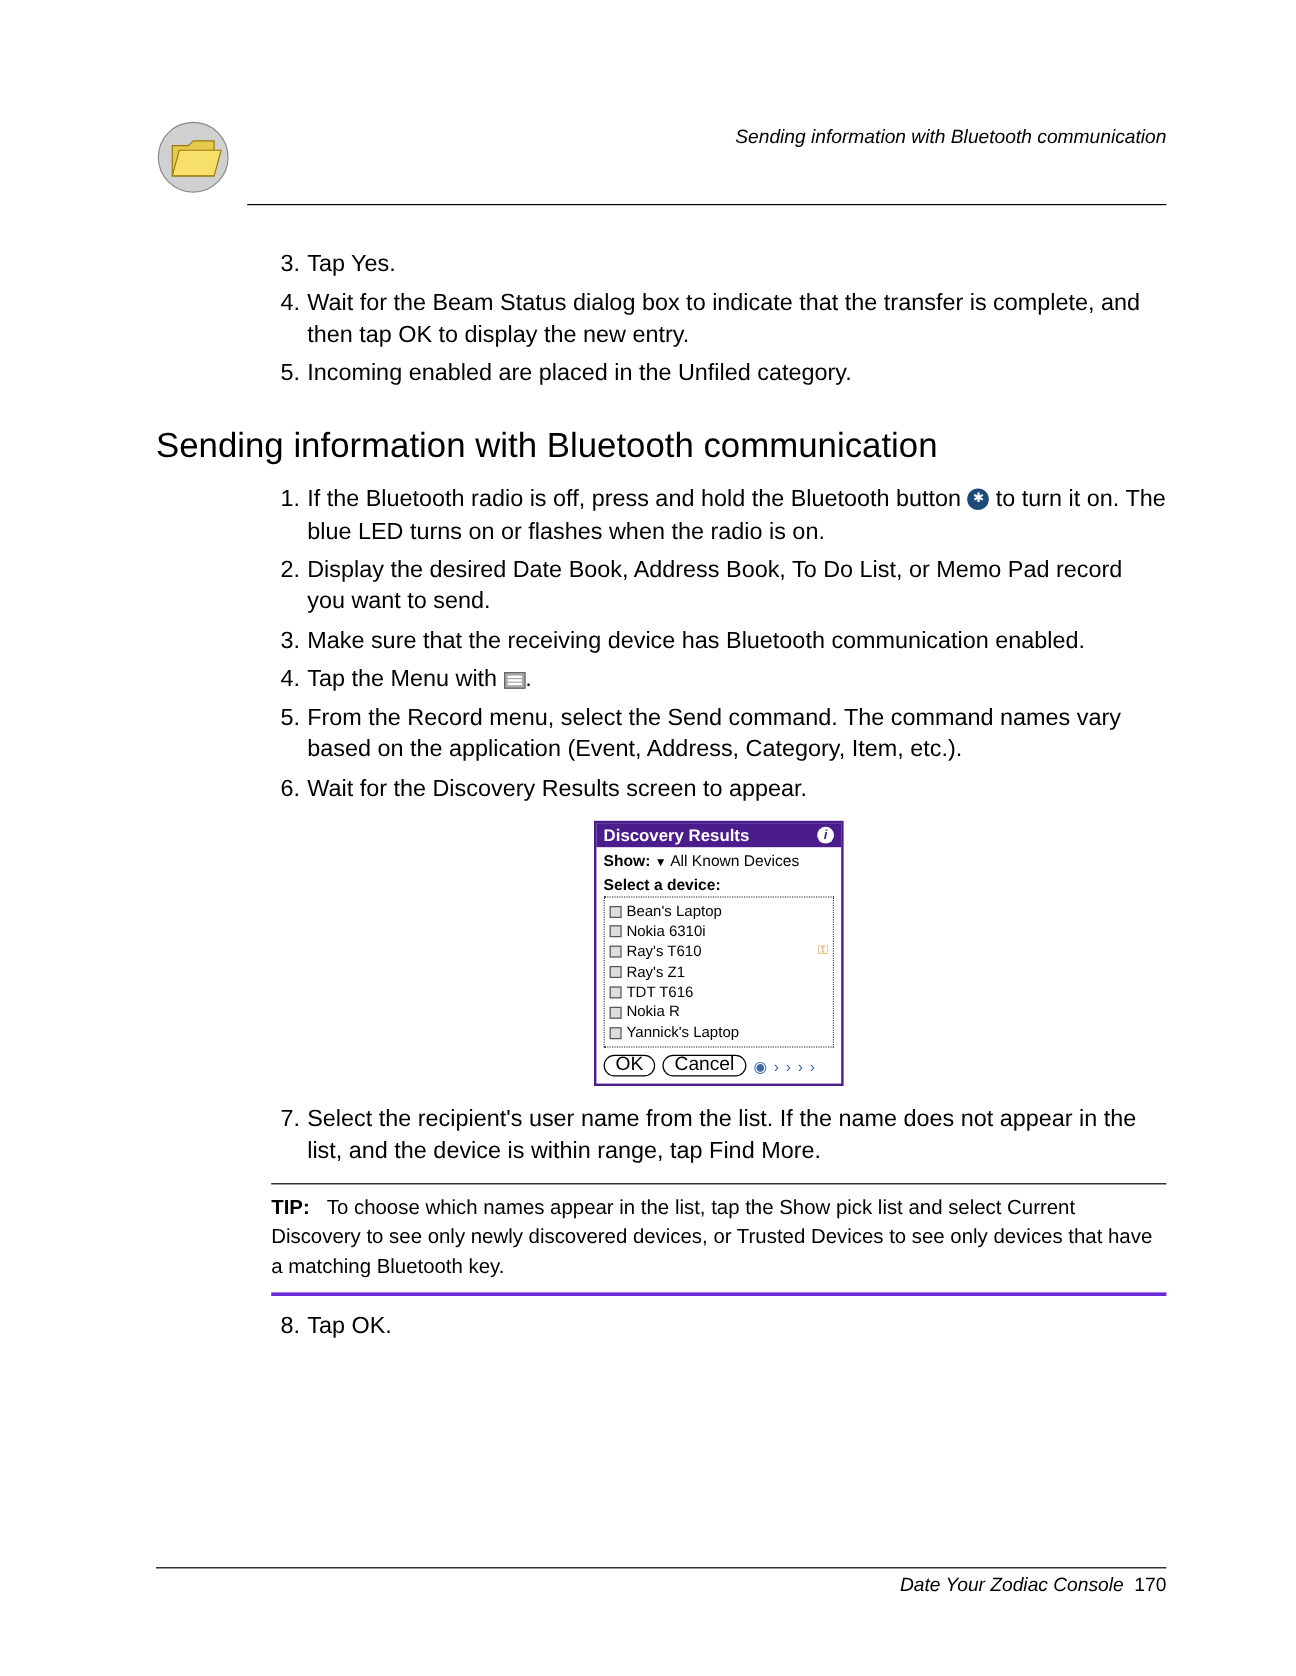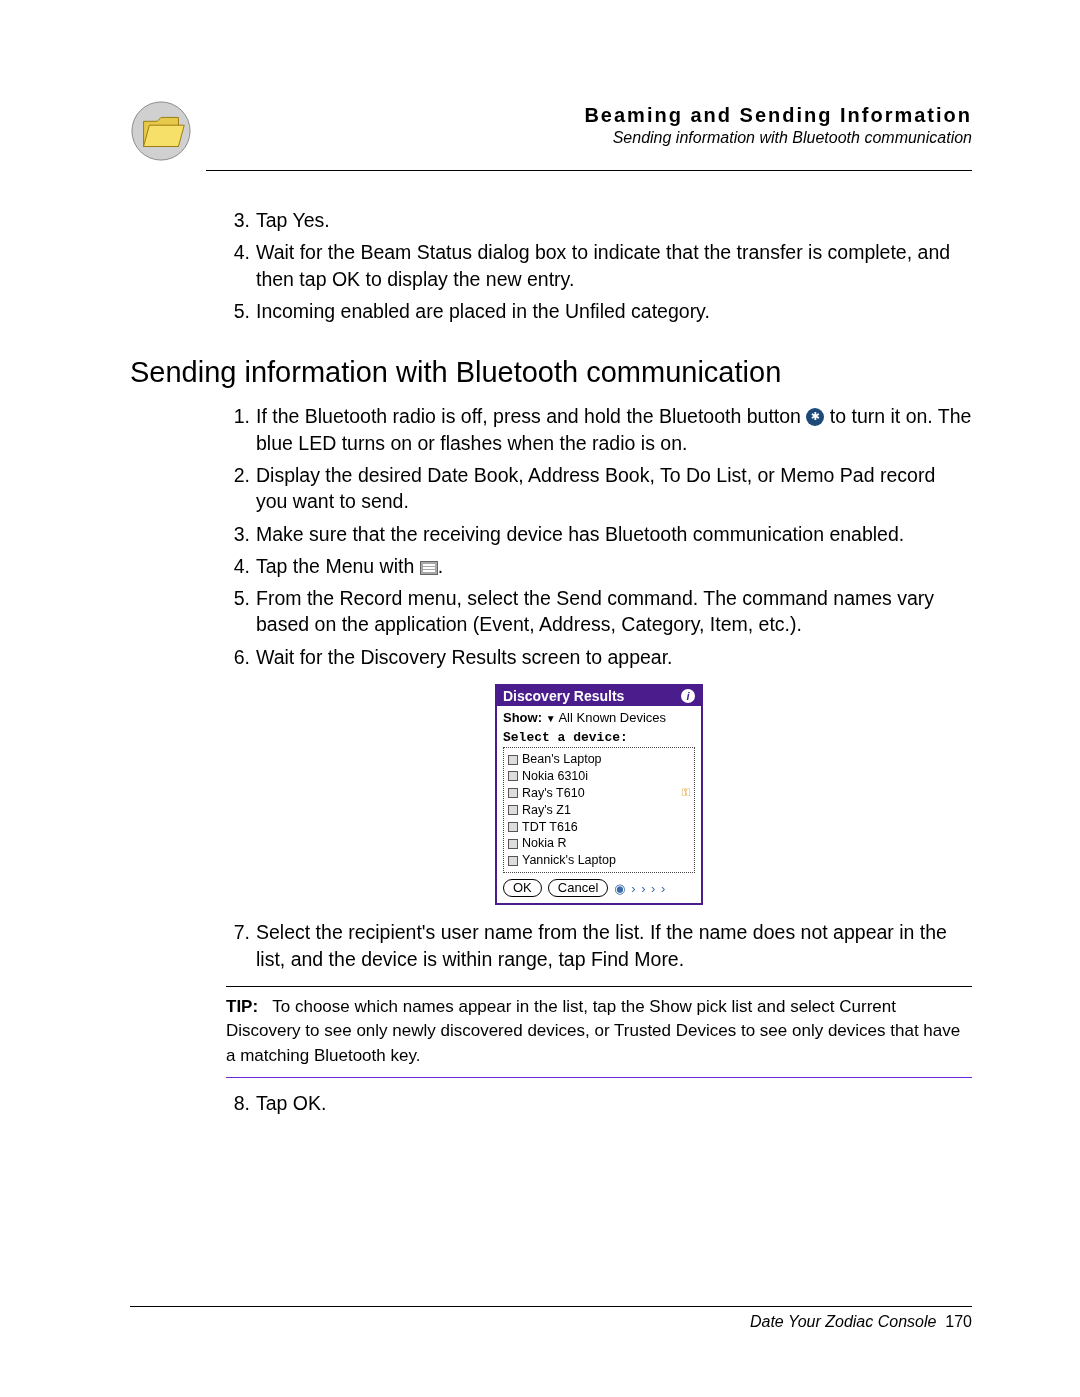--- a/index.html
+++ b/index.html
@@ -133,21 +133,21 @@
     font-weight: bold;
     display: inline-flex;
     align-items: center;
     justify-content: center;
     font-style: italic;
   }
   .discovery-body { padding: 4px 6px 6px 6px; font-size: 13px; }
   .show-row { margin-bottom: 5px; }
   .show-label { font-weight: bold; }
   .dropdown-arrow { font-size: 10px; }
-  .select-label { font-weight: bold; margin-bottom: 2px; font-family: Liberation Mono, monospace; }
+  .select-label { font-weight: bold; margin-bottom: 2px; }
   .device-list {
     border: 1px dotted #444;
     padding: 3px 4px;
     margin-bottom: 6px;
   }
   .device-item {
     display: flex;
     gap: 4px;
     font-size: 12.5px;
     line-height: 1.35;
@@ -159,34 +159,34 @@
     border: 1px solid #555;
     background: #ddd;
     flex-shrink: 0;
   }
   .key-icon { color: #d89020; font-size: 11px; }
   .btn-row { display: flex; align-items: center; gap: 6px; }
   .pbtn {
     border: 1px solid #000;
     border-radius: 9px;
     background: #fff;
-    font-size: 13px;
+    font-size: 16px;
     padding: 0 9px;
     line-height: 16px;
   }
   .signal-icon {
     color: #3a6aa8;
     font-size: 13px;
     letter-spacing: 1px;
   }
   .tip-box {
     margin: 14px 0 12px 0;
     padding: 8px 0;
     border-top: 1px solid #000;
-    border-bottom: 1px solid #6d28d9;
+    border-bottom: 3px solid #6d28d9;
     font-size: 17px;
     line-height: 1.45;
   }
   .tip-label { font-weight: bold; }
   .footer {
     position: absolute;
     bottom: 66px;
     left: 130px;
     right: 108px;
   }
@@ -207,21 +207,20 @@
 
 <div class="page">
   <div class="header-row">
     <svg class="folder-icon" viewBox="0 0 64 64">
       <circle cx="32" cy="32" r="30" fill="#d0d0d0"></circle>
       <circle cx="32" cy="32" r="30" fill="none" stroke="#888" stroke-width="1"></circle>
       <polygon points="14,22 28,22 32,18 50,18 50,48 14,48" fill="#e6c84a" stroke="#9a7a10" stroke-width="1"></polygon>
       <polygon points="14,48 20,26 56,26 50,48" fill="#f6e06a" stroke="#9a7a10" stroke-width="1"></polygon>
     </svg>
     <div class="header-text">
-      <div class="header-title">Beaming and Sending Information</div>
       <div class="header-sub">Sending information with Bluetooth communication</div>
     </div>
   </div>
   <hr class="rule">
 
   <div class="content">
 
     <div class="ol-item">
       <div class="ol-num">3.</div>
       <div class="ol-body">Tap Yes.</div>

